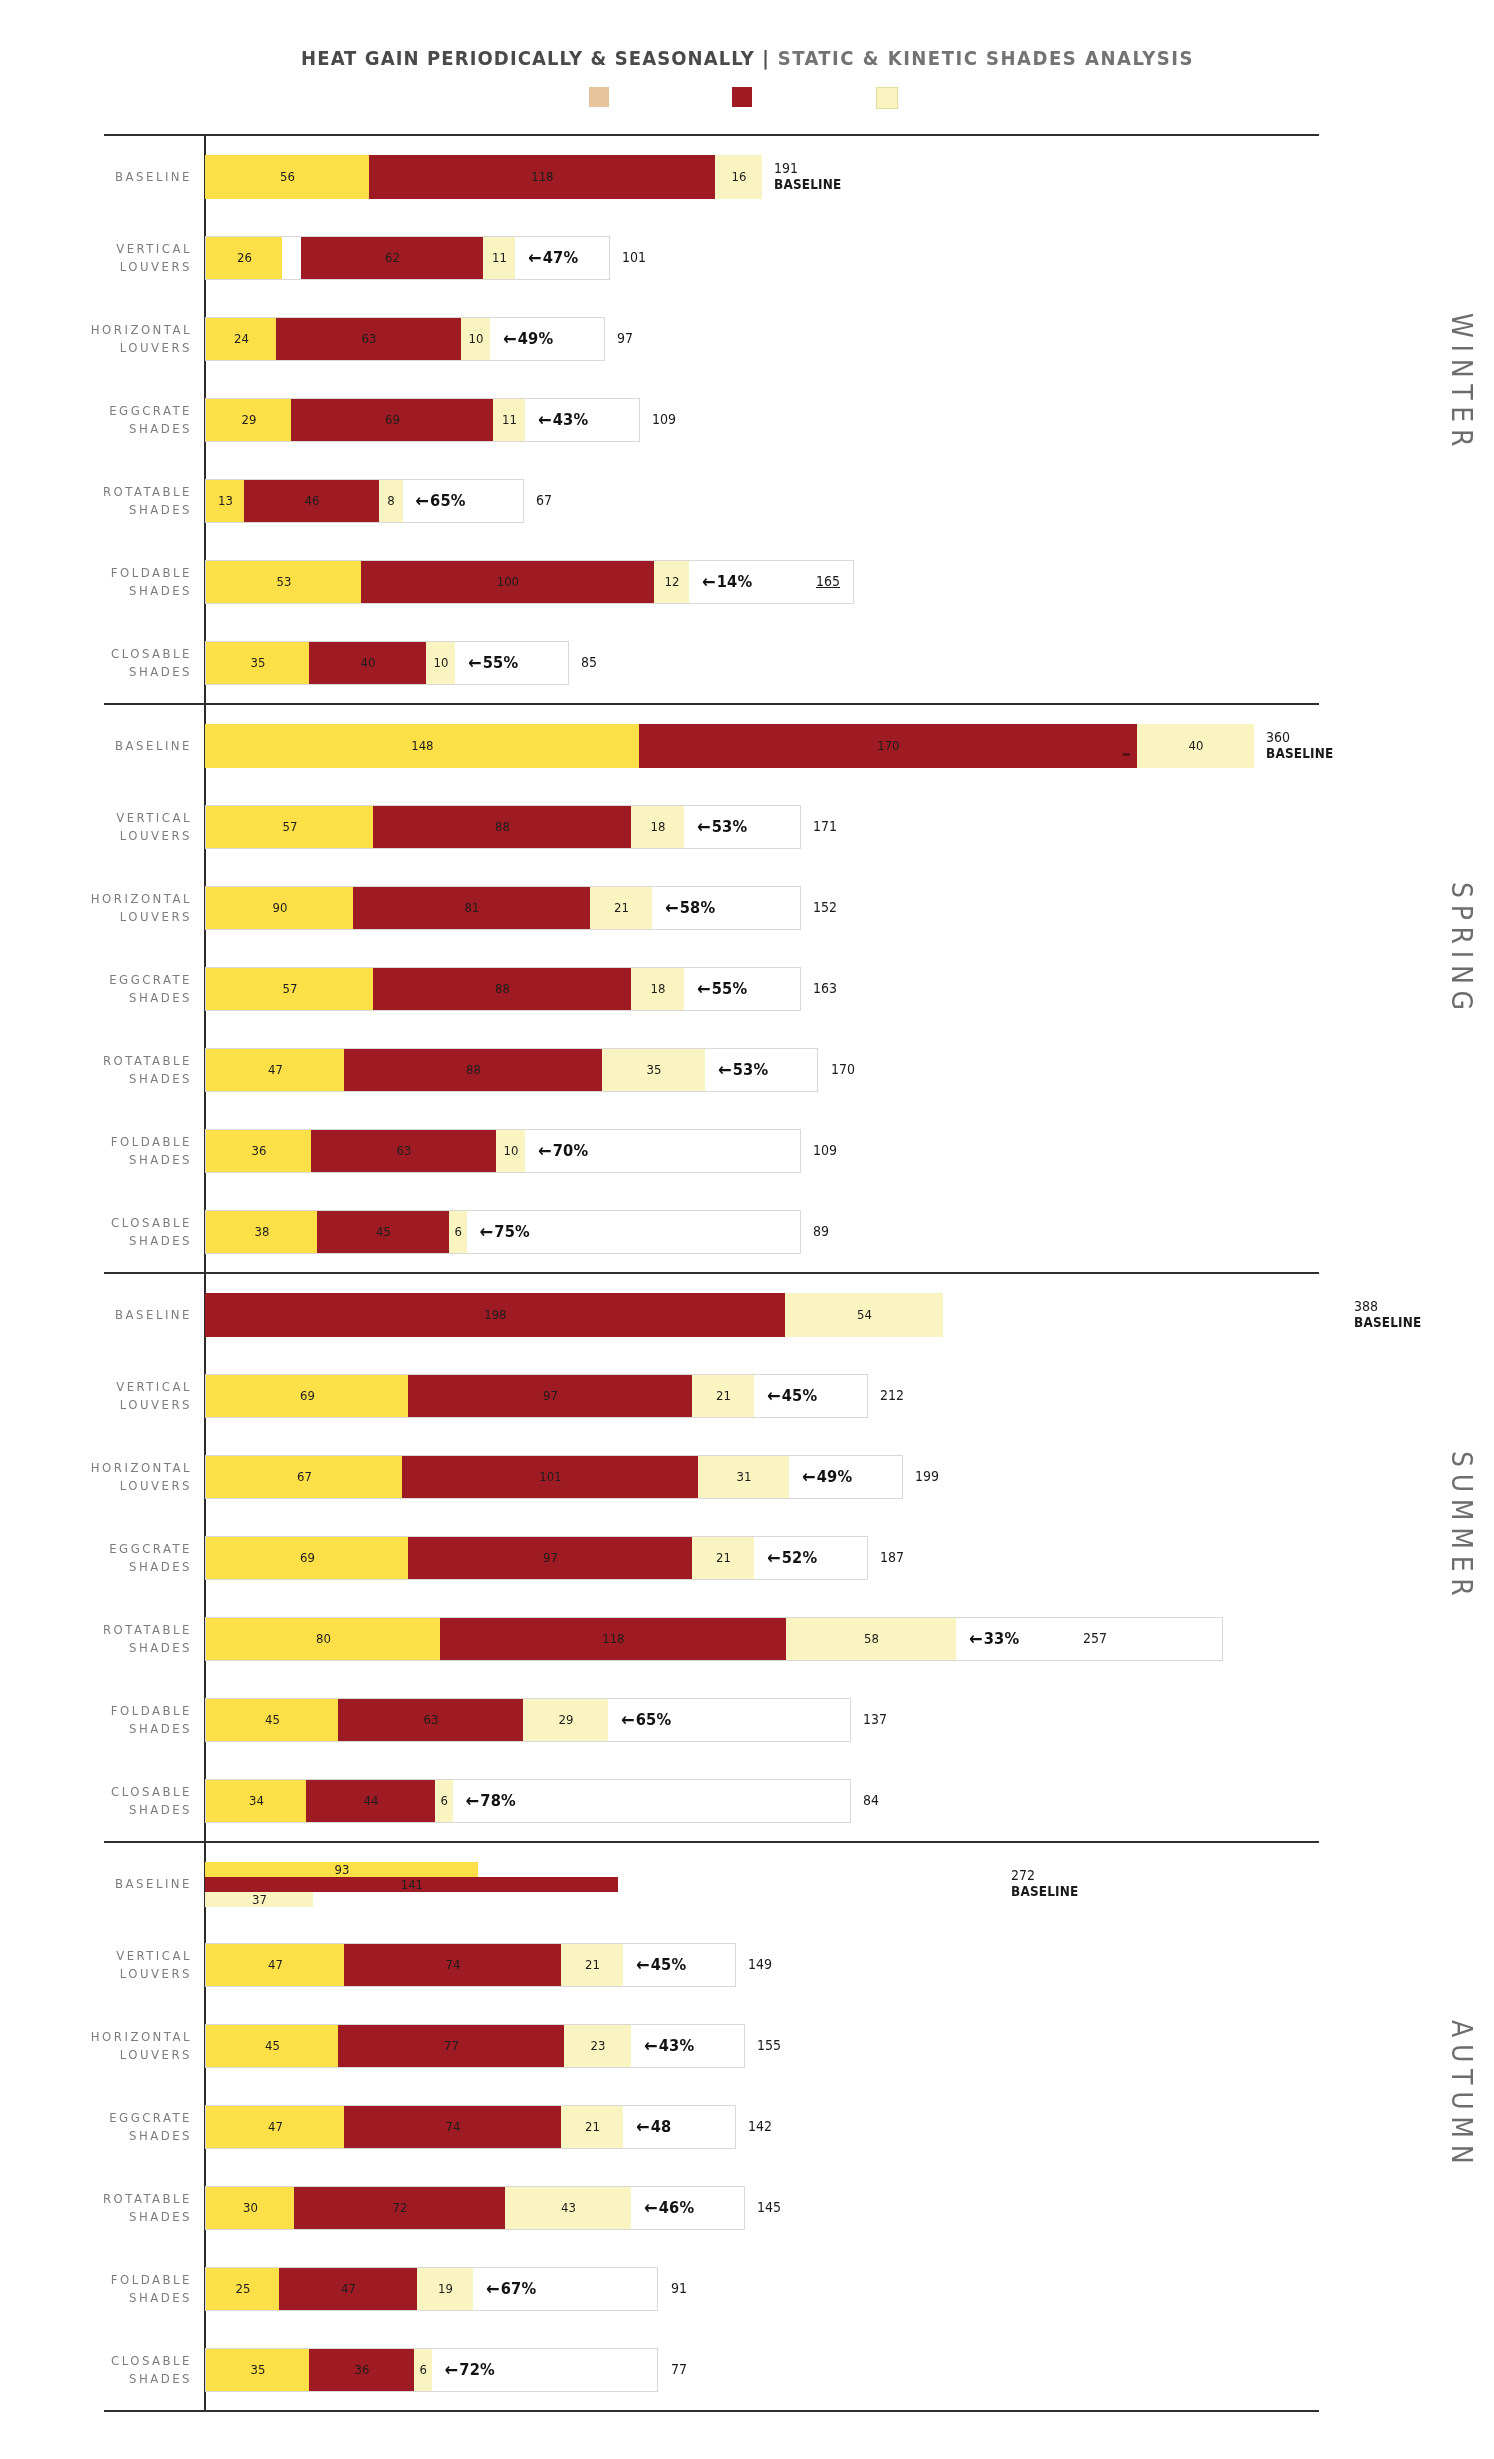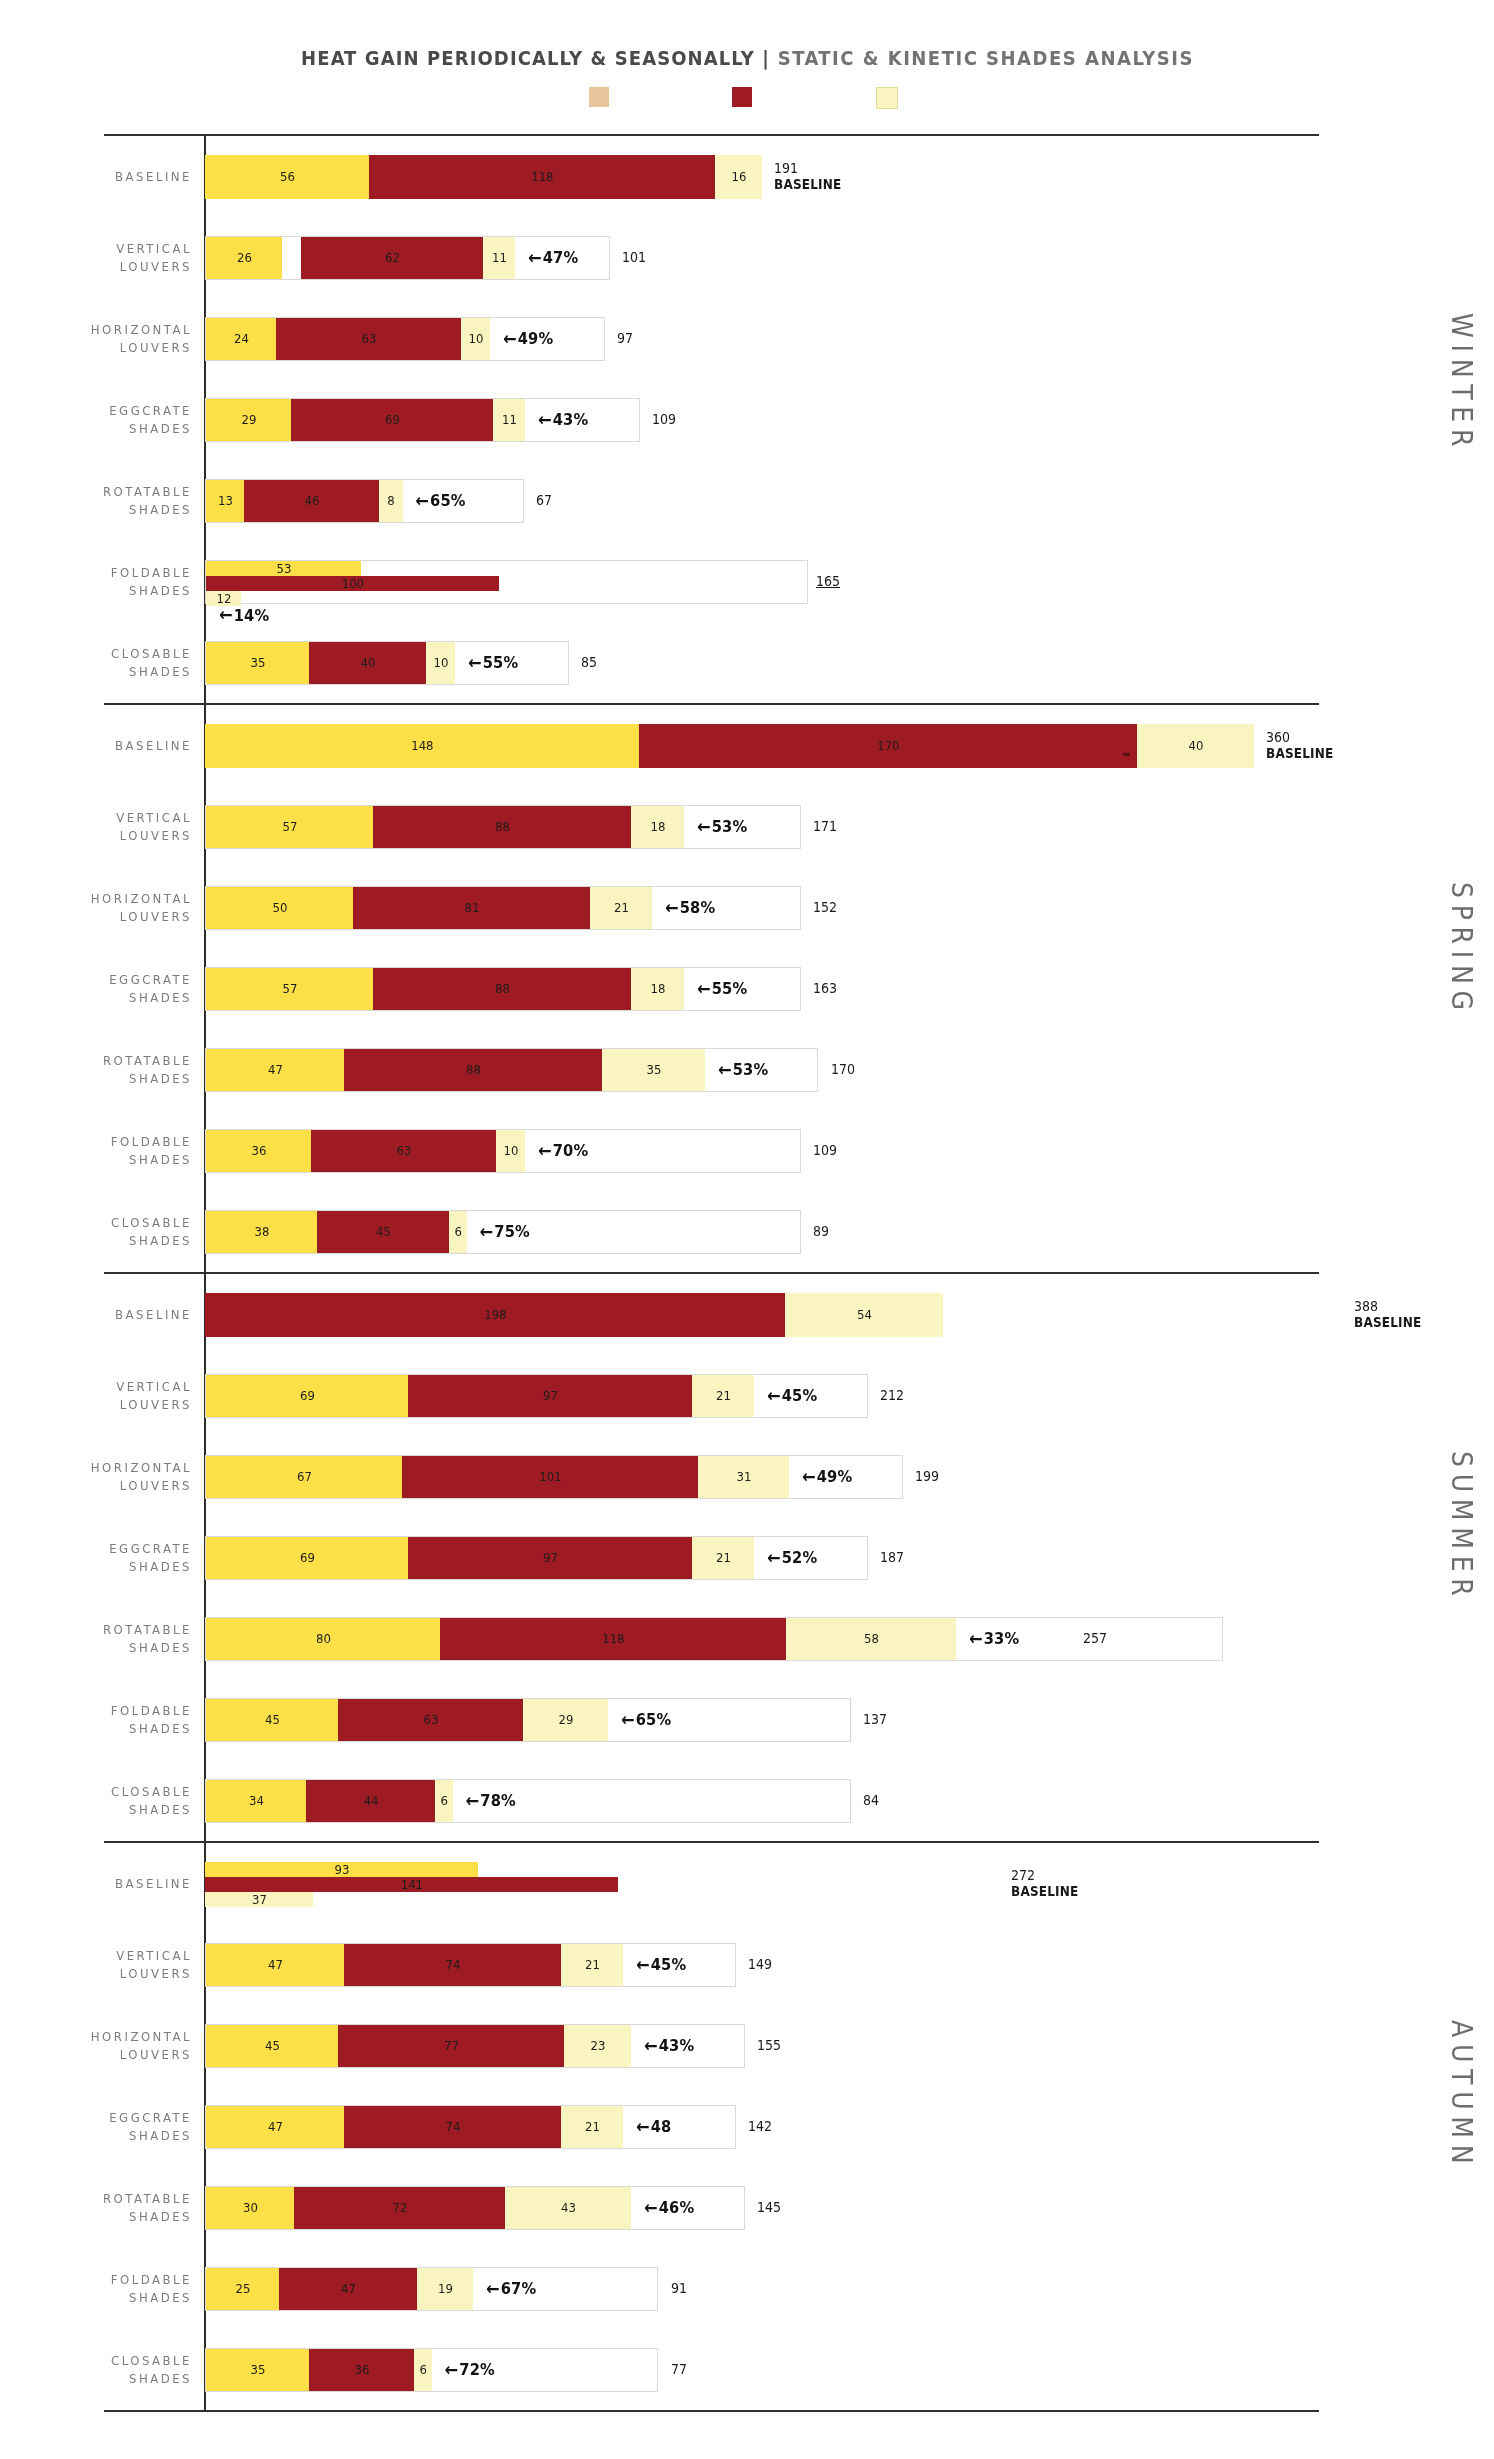--- a/index.html
+++ b/index.html
@@ -177,21 +177,21 @@
               <div class="pct">
                 <span class="arw">←</span>
                 <span>65%</span>
               </div>
             </div>
             <div class="total" style="left: 536px;"><span>67</span></div>
           </div>
           <div class="row">
             <div class="rowlab">FOLDABLE
 SHADES</div>
-            <div class="track framed" style="width: 603px; flex-direction: column;">
+            <div class="track framed" style="width: 649px;">
               <div class="seg morning" style="width: 155px;">
                 <span>53</span>
               </div>
               <div class="seg midday" style="width: 293px;">
                 <span>100</span>
               </div>
               <div class="seg afternoon" style="width: 35px;">
                 <span>12</span>
               </div>
               <div class="pct">
@@ -262,21 +262,21 @@
                 <span>53%</span>
               </div>
             </div>
             <div class="total" style="left: 813px;"><span>171</span></div>
           </div>
           <div class="row">
             <div class="rowlab">HORIZONTAL
 LOUVERS</div>
             <div class="track framed" style="width: 596px;">
               <div class="seg morning" style="width: 147px;">
-                <span>50</span>
+                <span>90</span>
               </div>
               <div class="seg midday" style="width: 237px;">
                 <span>81</span>
               </div>
               <div class="seg afternoon" style="width: 62px;">
                 <span>21</span>
               </div>
               <div class="pct">
                 <span class="arw">←</span>
                 <span>58%</span>

